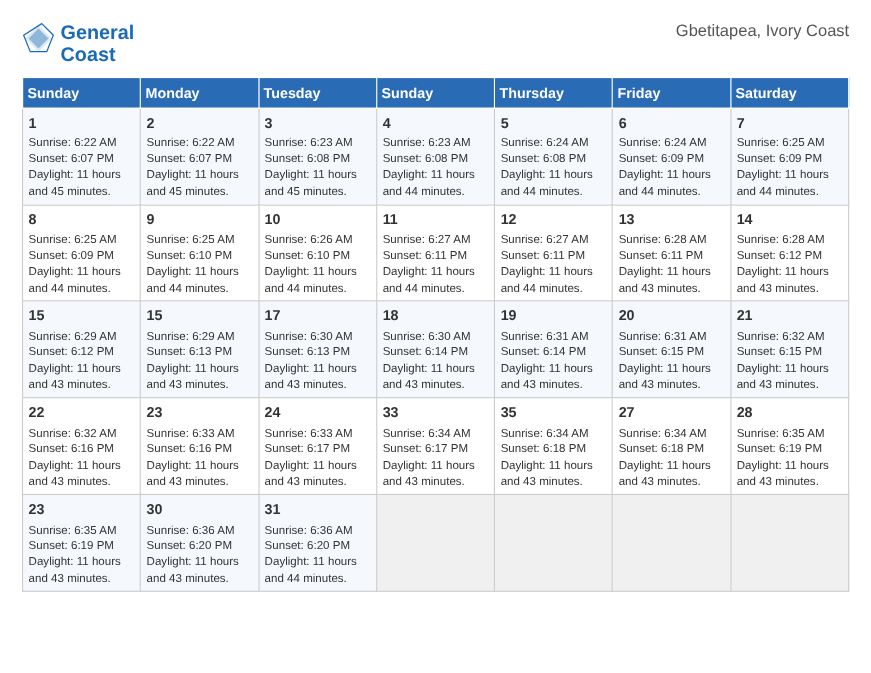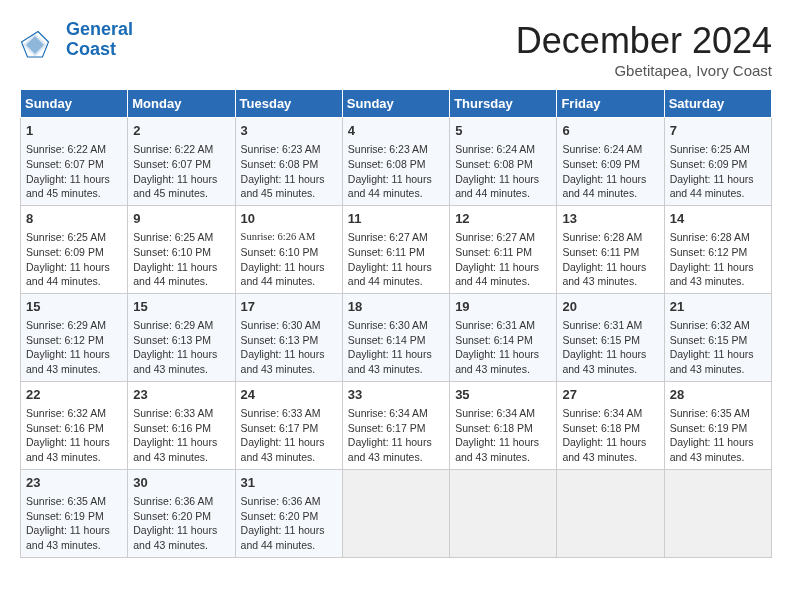--- a/index.html
+++ b/index.html
@@ -11,22 +11,22 @@
       padding: 20px;
     }
     .header {
       display: flex;
       justify-content: space-between;
       align-items: flex-start;
       margin-bottom: 10px;
     }
     .logo {
       display: flex;
-      align-items: flex-end;
-      gap: 16px;
+      align-items: flex-start;
+      gap: 5px;
     }
     .logo-text {
       font-size: 18px;
       font-weight: bold;
       color: #333;
       line-height: 1.1;
     }
     .logo-text span { color: #1a6bb5; }
     .logo-icon {
       width: 30px;
@@ -84,21 +84,20 @@
       <polygon points="20,4 36,20 20,36 4,20" fill="#1a6bb5" opacity="0.15"></polygon>
       <polygon points="24,2 38,16 30,36 10,36 2,16" fill="none" stroke="#1a6bb5" stroke-width="1.5"></polygon>
       <polygon points="20,8 32,20 20,32 8,20" fill="#1a6bb5" opacity="0.4"></polygon>
     </svg>
     <div class="logo-text">
       <div><span>General</span></div>
       <div><span style="color:#1a6bb5;">Coast</span></div>
     </div>
   </div>
   <div class="title-block">
-    <div class="month-title">December 2024</div>
     <div class="subtitle">Gbetitapea, Ivory Coast</div>
   </div>
 </div>
 
 <table>
   <thead>
     <tr id="weekday-header">
         <th>Sunday</th>
         <th>Monday</th>
         <th>Tuesday</th>
@@ -170,21 +169,21 @@
         </td>
         <td>
           <span class="day-num">9</span>
           <span style="display: block;">Sunrise: 6:25 AM</span>
           <span style="display: block;">Sunset: 6:10 PM</span>
           <span style="display: block;">Daylight: 11 hours</span>
           <span style="display: block;">and 44 minutes.</span>
         </td>
         <td>
           <span class="day-num">10</span>
-          <span style="display: block; font-family: Liberation Serif, serif;">Sunrise: 6:26 AM</span>
+          <span style="display: block;">Sunrise: 6:26 AM</span>
           <span style="display: block;">Sunset: 6:10 PM</span>
           <span style="display: block;">Daylight: 11 hours</span>
           <span style="display: block;">and 44 minutes.</span>
         </td>
         <td>
           <span class="day-num">11</span>
           <span style="display: block;">Sunrise: 6:27 AM</span>
           <span style="display: block;">Sunset: 6:11 PM</span>
           <span style="display: block;">Daylight: 11 hours</span>
           <span style="display: block;">and 44 minutes.</span>

